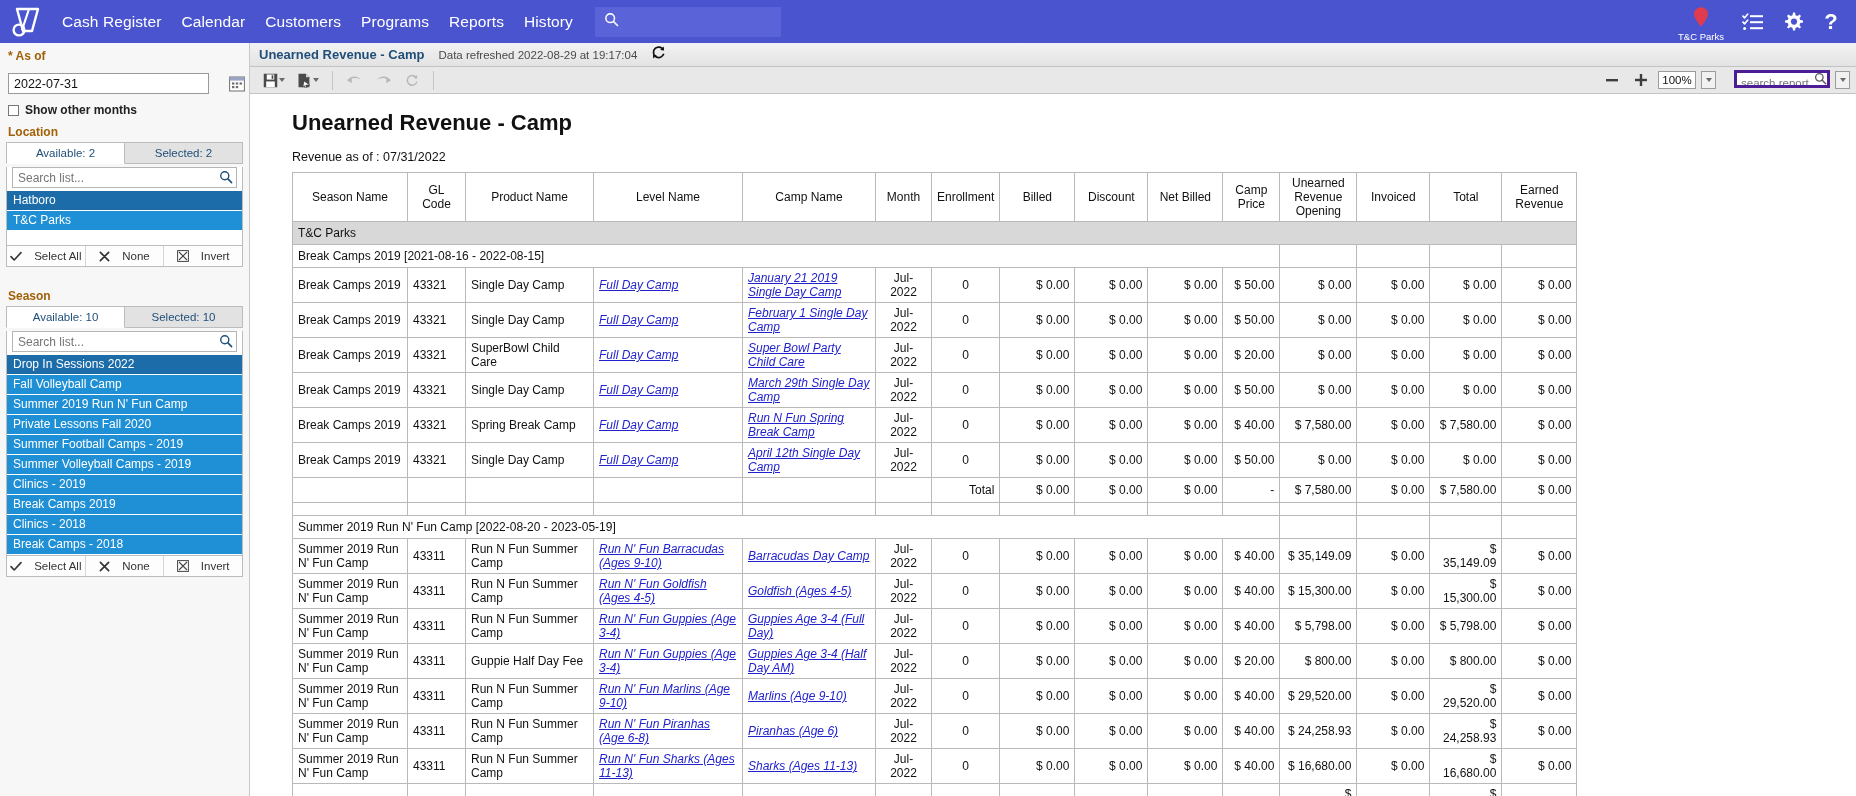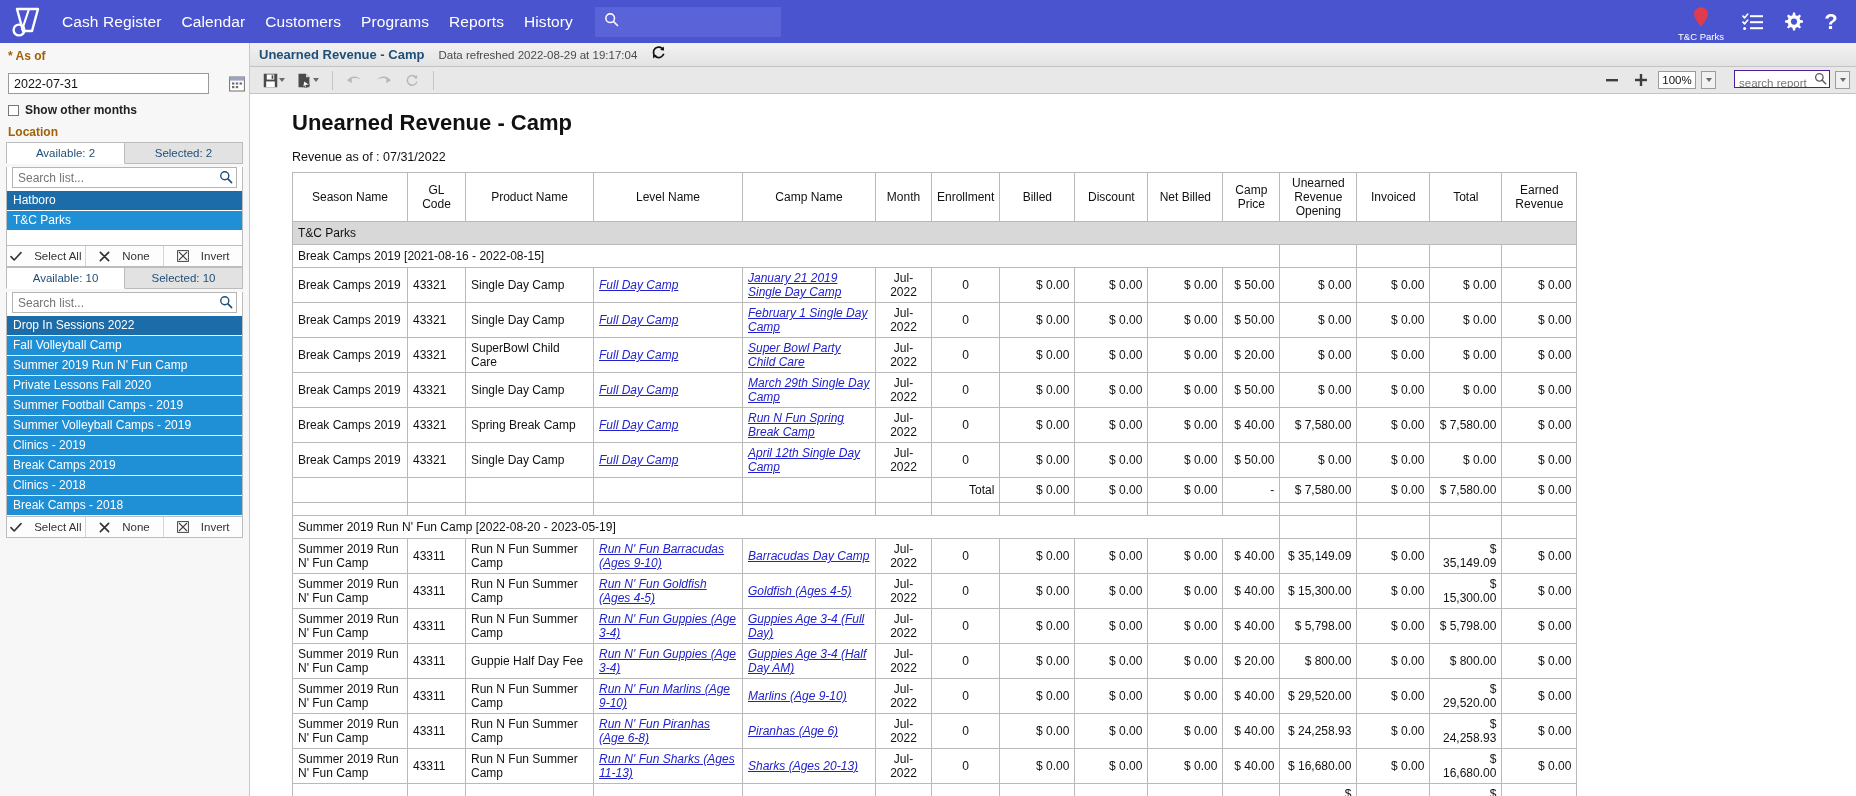--- a/index.html
+++ b/index.html
@@ -121,21 +121,21 @@
   .caret { width: 0; height: 0; border-left: 3px solid transparent; border-right: 3px solid transparent; border-top: 4px solid #6a6a6a; }
   #tbright { position: absolute; right: 6px; display: flex; align-items: center; gap: 5px; }
   #zoomval {
     width: 38px; height: 18px; border: 1px solid #9c9c9c; background: #fff;
     font-size: 11.5px; text-align: center; line-height: 17px; color: #111;
   }
   .smallsel { width: 15px; height: 18px; border: 1px solid #9c9c9c; background: #f1f1f1;
     display: flex; align-items: center; justify-content: center; cursor: pointer; }
   #srchbox { position: relative; }
   #srchbox input {
-    width: 96px; height: 18px; border: 1px solid #4c1d95; background: #fff;
+    width: 96px; height: 18px; border: 3px solid #4c1d95; background: #fff;
     font-size: 11.5px; padding: 8px 18px 0 4px; color: #555;
     font-family: "Liberation Sans", sans-serif;
   }
   #srchbox svg { position: absolute; right: 3px; top: 2px; }
 
   #canvas { flex: 1; overflow: hidden; position: relative; background: #fff; }
   #sheet { padding: 16px 0 0 42px; }
   #rptTitle { font-size: 22px; font-weight: bold; color: #111; margin: 0 0 14px 0; }
   #asofline { font-size: 12.5px; color: #111; margin-bottom: 8px; }
 
@@ -284,20 +284,21 @@
         <div class="pfbtn">
           <svg width="12" height="12" viewBox="0 0 12 12">
               <rect x="0.6" y="0.6" width="10.8" height="10.8" fill="#fff" stroke="#444" stroke-width="1"></rect>
               <path d="M2 10 L10 2 M2 2 L10 10" stroke="#444" stroke-width="1.1"></path>
             </svg>
           <span>Invert</span>
         </div>
       </div>
     </div>
 
+    <div class="fieldlabel" style="padding-top:22px;">Season</div>
     <div class="pickwrap">
       <div class="picktabs">
         <div class="ptab active">Available: 10</div>
         <div class="ptab inactive">Selected: 10</div>
       </div>
       <div class="pickbox">
         <div class="picksearch">
           <input placeholder="Search list..." style="">
           <span>
             <svg width="14" height="14" viewBox="0 0 16 16">
@@ -721,21 +722,21 @@
                 <td class="num">$ 24,258.93</td>
                 <td class="num">$ 0.00</td>
                 <td class="num">$ 24,258.93</td>
                 <td class="num">$ 0.00</td>
               </tr>
               <tr class="datarow tall">
                 <td>Summer 2019 Run N' Fun Camp</td>
                 <td>43311</td>
                 <td>Run N Fun Summer Camp</td>
                 <td><a class="cell">Run N' Fun Sharks (Ages 11-13)</a></td>
-                <td><a class="cell">Sharks (Ages 20-13)</a></td>
+                <td><a class="cell">Sharks (Ages 11-13)</a></td>
                 <td class="ctr">Jul-2022</td>
                 <td class="ctr">0</td>
                 <td class="num">$ 0.00</td>
                 <td class="num">$ 0.00</td>
                 <td class="num">$ 0.00</td>
                 <td class="num">$ 40.00</td>
                 <td class="num">$ 16,680.00</td>
                 <td class="num">$ 0.00</td>
                 <td class="num">$ 16,680.00</td>
                 <td class="num">$ 0.00</td>

